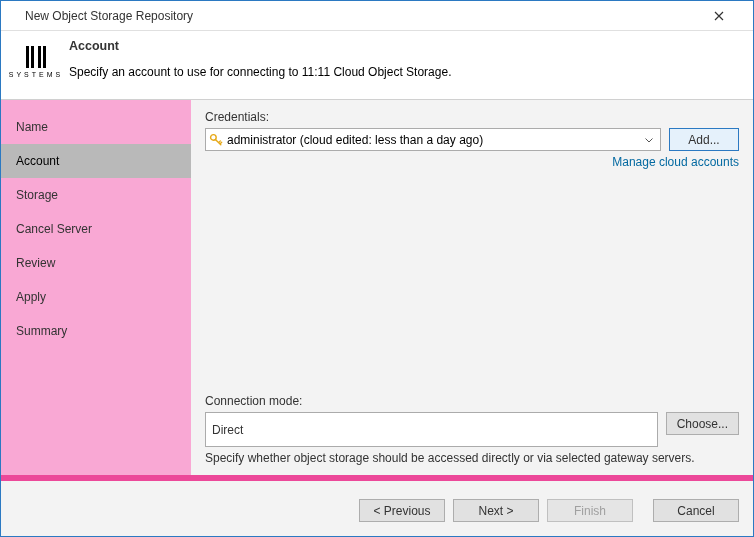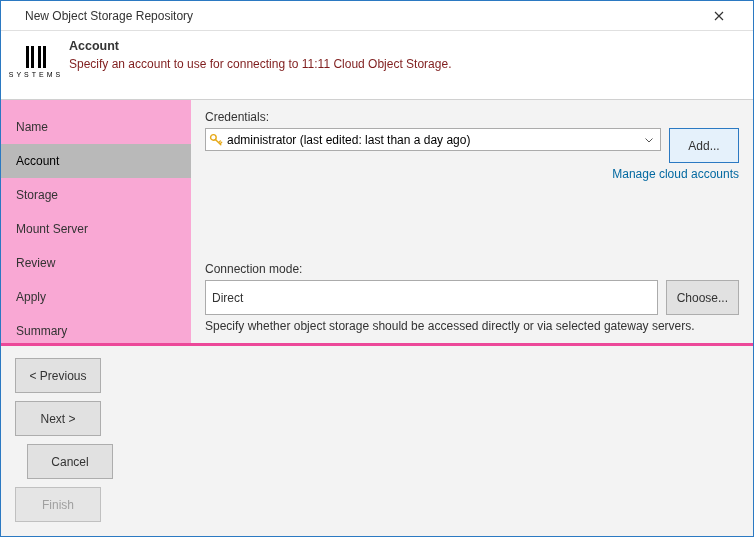--- a/index.html
+++ b/index.html
@@ -10,46 +10,46 @@
     .title-bar .close { width: 20px; height: 20px; display: flex; align-items: center; justify-content: center; cursor: pointer; font-size: 14px; color: #333; }
     
     .header { display: flex; padding: 8px 12px 14px 12px; border-bottom: 1px solid #d0d0d0; background: #fff; }
     .header .logo { width: 46px; height: 46px; margin-right: 10px; display: flex; flex-direction: column; align-items: center; justify-content: center; }
     .header .logo-bars { display: flex; gap: 4px; }
     .header .logo-bars .bar-group { display: flex; gap: 2px; }
     .header .logo-bars .bar { width: 3px; height: 22px; background: #000; }
     .header .logo-text { font-size: 7px; letter-spacing: 3px; margin-top: 3px; color: #000; font-weight: 500; }
     .header .header-content { flex: 1; }
     .header .header-title { font-weight: bold; color: #333; font-size: 12.5px; }
-    .header .header-subtitle { color: #7f1d1d; margin-top: 4px; }
+    .header .header-subtitle { color: #000000; margin-top: 12px; }
     
     .body { flex: 1; display: flex; background: #f3f3f3; overflow: hidden; }
     
     .sidebar { width: 190px; background: #f9a8d4; border-right: 0; padding-top: 10px; }
     .sidebar .step { padding: 10px 15px; color: #333; cursor: pointer; }
     .sidebar .step.active { background: #b9b9b9; color: #000; }
     
     .main { flex: 1; padding: 10px 14px 10px 14px; display: flex; flex-direction: column; }
     .label { color: #333; margin-bottom: 4px; }
     .field-row { display: flex; gap: 8px; align-items: stretch; }
     .select-box { flex: 1; background: #fff; border: 1px solid #ababab; height: 23px; display: flex; align-items: center; padding: 0 3px; position: relative; }
     .select-box .icon { margin-right: 4px; display: inline-flex; }
     .select-box .text { flex: 1; overflow: hidden; white-space: nowrap; }
     .select-box .chevron { padding: 0 4px; color: #555; font-size: 9px; }
-    .btn { min-width: 70px; height: 35px; padding: 0 10px; background: #e1e1e1; border: 1px solid #adadad; color: #333; cursor: pointer; display: inline-flex; align-items: center; justify-content: center; }
+    .btn { min-width: 70px; height: 23px; padding: 0 10px; background: #e1e1e1; border: 1px solid #adadad; color: #333; cursor: pointer; display: inline-flex; align-items: center; justify-content: center; }
     .btn:disabled { color: #a0a0a0; background: #e5e5e5; border-color: #c0c0c0; cursor: default; }
     .btn.highlighted { border: 1px solid #2b79c2; background: #e5f1fb; }
     .link { color: #0369a1; cursor: pointer; text-align: right; margin-top: 4px; }
     
     .spacer { flex: 1; }
     
     .readonly-box { background: #fff; border: 1px solid #ababab; height: 35px; display: flex; align-items: center; padding: 0 6px; flex: 1; color: #333; }
     .hint { color: #333; margin-top: 4px; }
     
-    .footer { padding: 12px 14px 14px 14px; display: flex; justify-content: flex-end; gap: 8px; background: #f3f3f3; border-top: 3px solid #ec4899; flex-direction: column; }
+    .footer { padding: 18px 14px 14px 14px; display: flex; justify-content: flex-end; gap: 8px; background: #f3f3f3; border-top: 6px solid #ec4899; }
     .footer .btn { width: 86px; }
     .footer .gap-between { margin-left: 12px; }
   </style>
 </head>
 <body>
 
 <div class="title-bar">
   <span class="title">New Object Storage Repository</span>
   <span class="close">
     <svg width="10" height="10" viewBox="0 0 10 10">
@@ -76,37 +76,37 @@
     <div class="header-title">Account</div>
     <div class="header-subtitle">Specify an account to use for connecting to 11:11 Cloud Object Storage.</div>
   </div>
 </div>
 
 <div class="body">
   <div class="sidebar">
     <div class="step">Name</div>
     <div class="step active">Account</div>
     <div class="step">Storage</div>
-    <div class="step">Mount Server</div>
+    <div class="step">Cancel Server</div>
     <div class="step">Review</div>
     <div class="step">Apply</div>
     <div class="step">Summary</div>
   </div>
 
   <div class="main">
     <div class="label">Credentials:</div>
     <div class="field-row">
       <div class="select-box">
         <span class="icon">
           <svg width="14" height="14" viewBox="0 0 16 16">
             <circle cx="5" cy="5" r="3.2" fill="none" stroke="#e6a817" stroke-width="1.6"></circle>
             <path d="M7.3 7.3 L13.5 13.5 M11 11 L13 9 M12.5 12.5 L14.5 10.5" stroke="#e6a817" stroke-width="1.6" fill="none" stroke-linecap="round"></path>
           </svg>
         </span>
-        <span class="text">administrator (last edited: last than a day ago)</span>
+        <span class="text">administrator (cloud edited: less than a day ago)</span>
         <span class="chevron">
           <svg width="8" height="5" viewBox="0 0 8 5">
               <path d="M0.5 0.5 L4 4 L7.5 0.5" stroke="#555" stroke-width="1" fill="none"></path>
             </svg>
         </span>
       </div>
       <button class="btn highlighted">Add...</button>
     </div>
     <div class="link">Manage cloud accounts</div>
 
@@ -117,15 +117,15 @@
       <div class="readonly-box">Direct</div>
       <button class="btn">Choose...</button>
     </div>
     <div class="hint">Specify whether object storage should be accessed directly or via selected gateway servers.</div>
   </div>
 </div>
 
 <div class="footer">
   <button class="btn">&lt; Previous</button>
   <button class="btn">Next &gt;</button>
+  <button class="btn" disabled="">Finish</button>
   <button class="btn gap-between">Cancel</button>
-  <button class="btn" disabled="">Finish</button>
 </div>
 
 </body></html>

